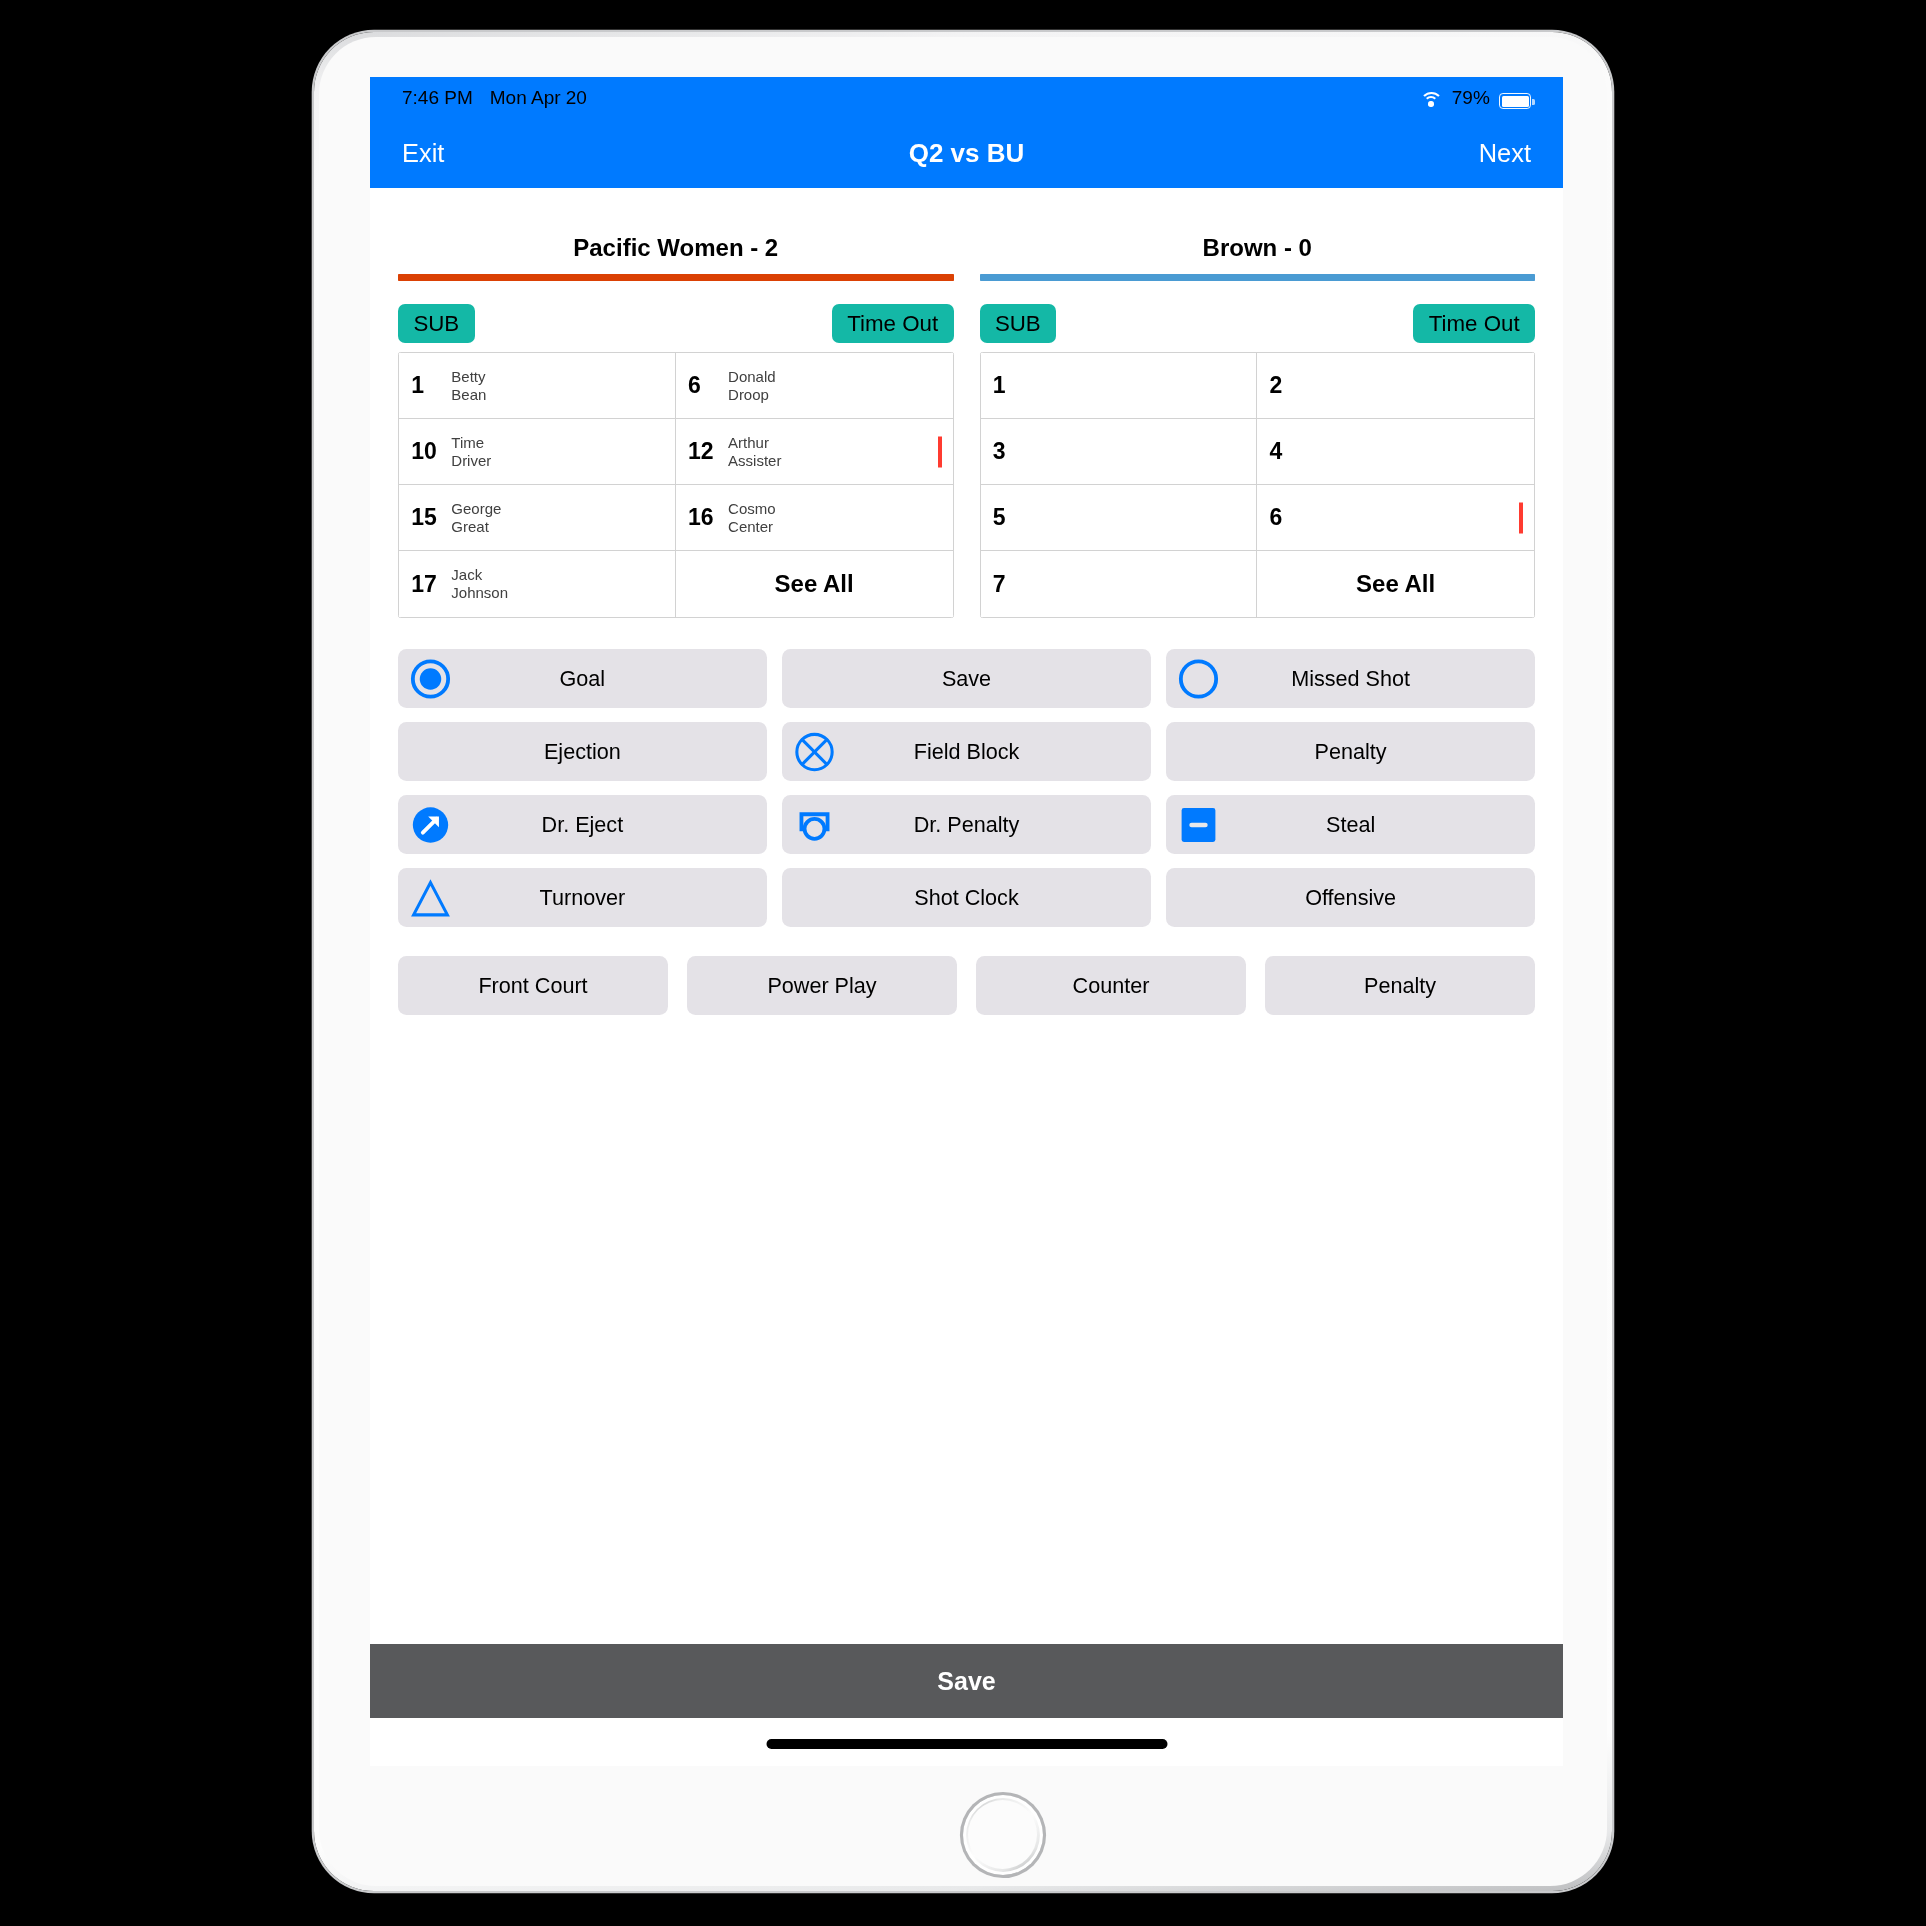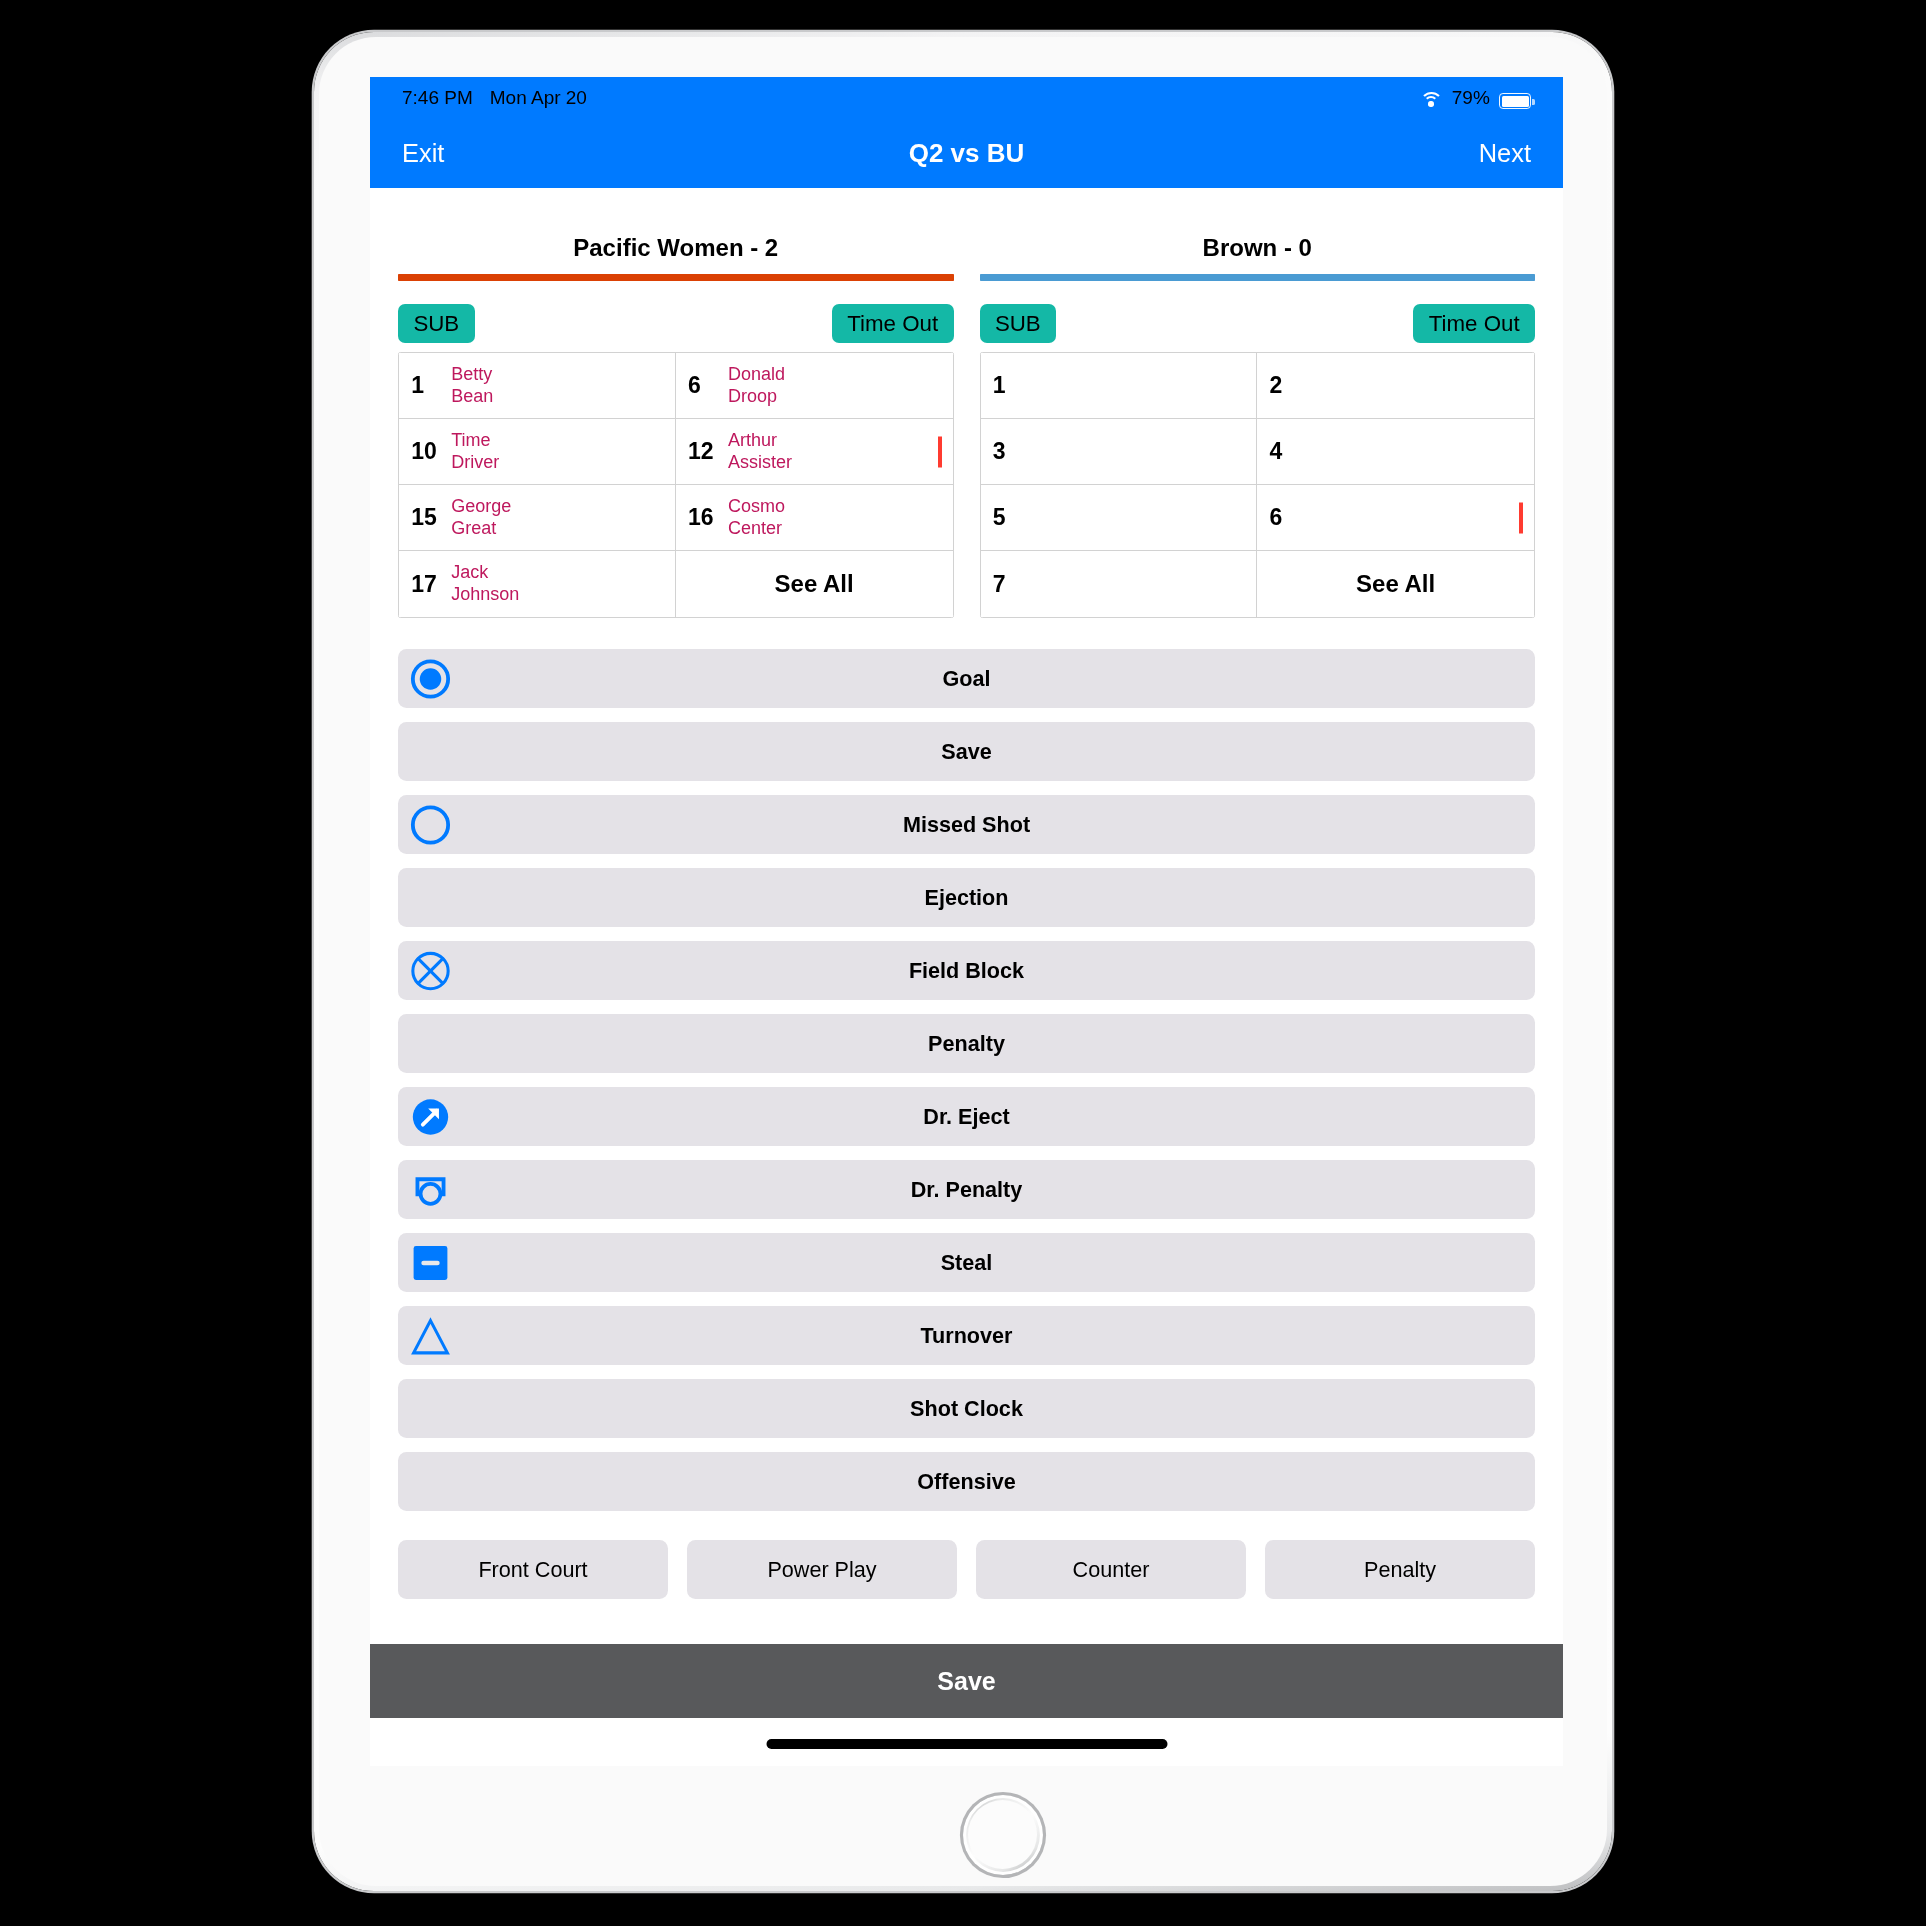--- a/index.html
+++ b/index.html
@@ -84,28 +84,28 @@
 
   .roster { display: grid; grid-template-columns: 1fr 1fr; border: 1.2px solid #d2d2d2; border-radius: 2.3px; }
   .roster-cell {
     display: flex; align-items: center; height: 66px;
     border-bottom: 1.2px solid #d2d2d2; border-right: 1.2px solid #d2d2d2;
     background: #fff; position: relative; padding-left: 12.3px;
   }
   .roster-cell:nth-child(2n) { border-right: none; }
   .roster-cell.last-row { border-bottom: none; }
   .rc-num { font-size: 23px; font-weight: bold; color: #000; min-width: 40px; }
-  .rc-name { font-size: 18px; color: #be185d; line-height: 1.22; }
+  .rc-name { font-size: 15px; color: #404040; line-height: 1.22; }
   .rc-flag { position: absolute; right: 10.8px; top: 50%; transform: translateY(-50%); width: 3.9px; height: 31px; background: #FF3B30; }
   .roster-cell.see-all { justify-content: center; padding-left: 0; font-size: 24px; font-weight: bold; }
 
   
   #actions-grid {
-    display: grid; grid-template-columns: repeat(1, 1fr);
-    gap: 14px 15.4px; padding-top: 31px; font-weight: bold;
+    display: grid; grid-template-columns: repeat(3, 1fr);
+    gap: 14px 15.4px; padding-top: 31px;
   }
   .act-btn {
     position: relative; background: #E4E2E7; border-radius: 8.5px;
     height: 59px; display: flex; align-items: center; justify-content: center;
     font-size: 21.6px; color: #000;
   }
   .act-icon { position: absolute; left: 10.8px; top: 50%; transform: translateY(-50%); width: 43px; height: 43px; }
 
   #modes-row { display: flex; gap: 19px; padding-top: 29px; }
   .mode-btn {

